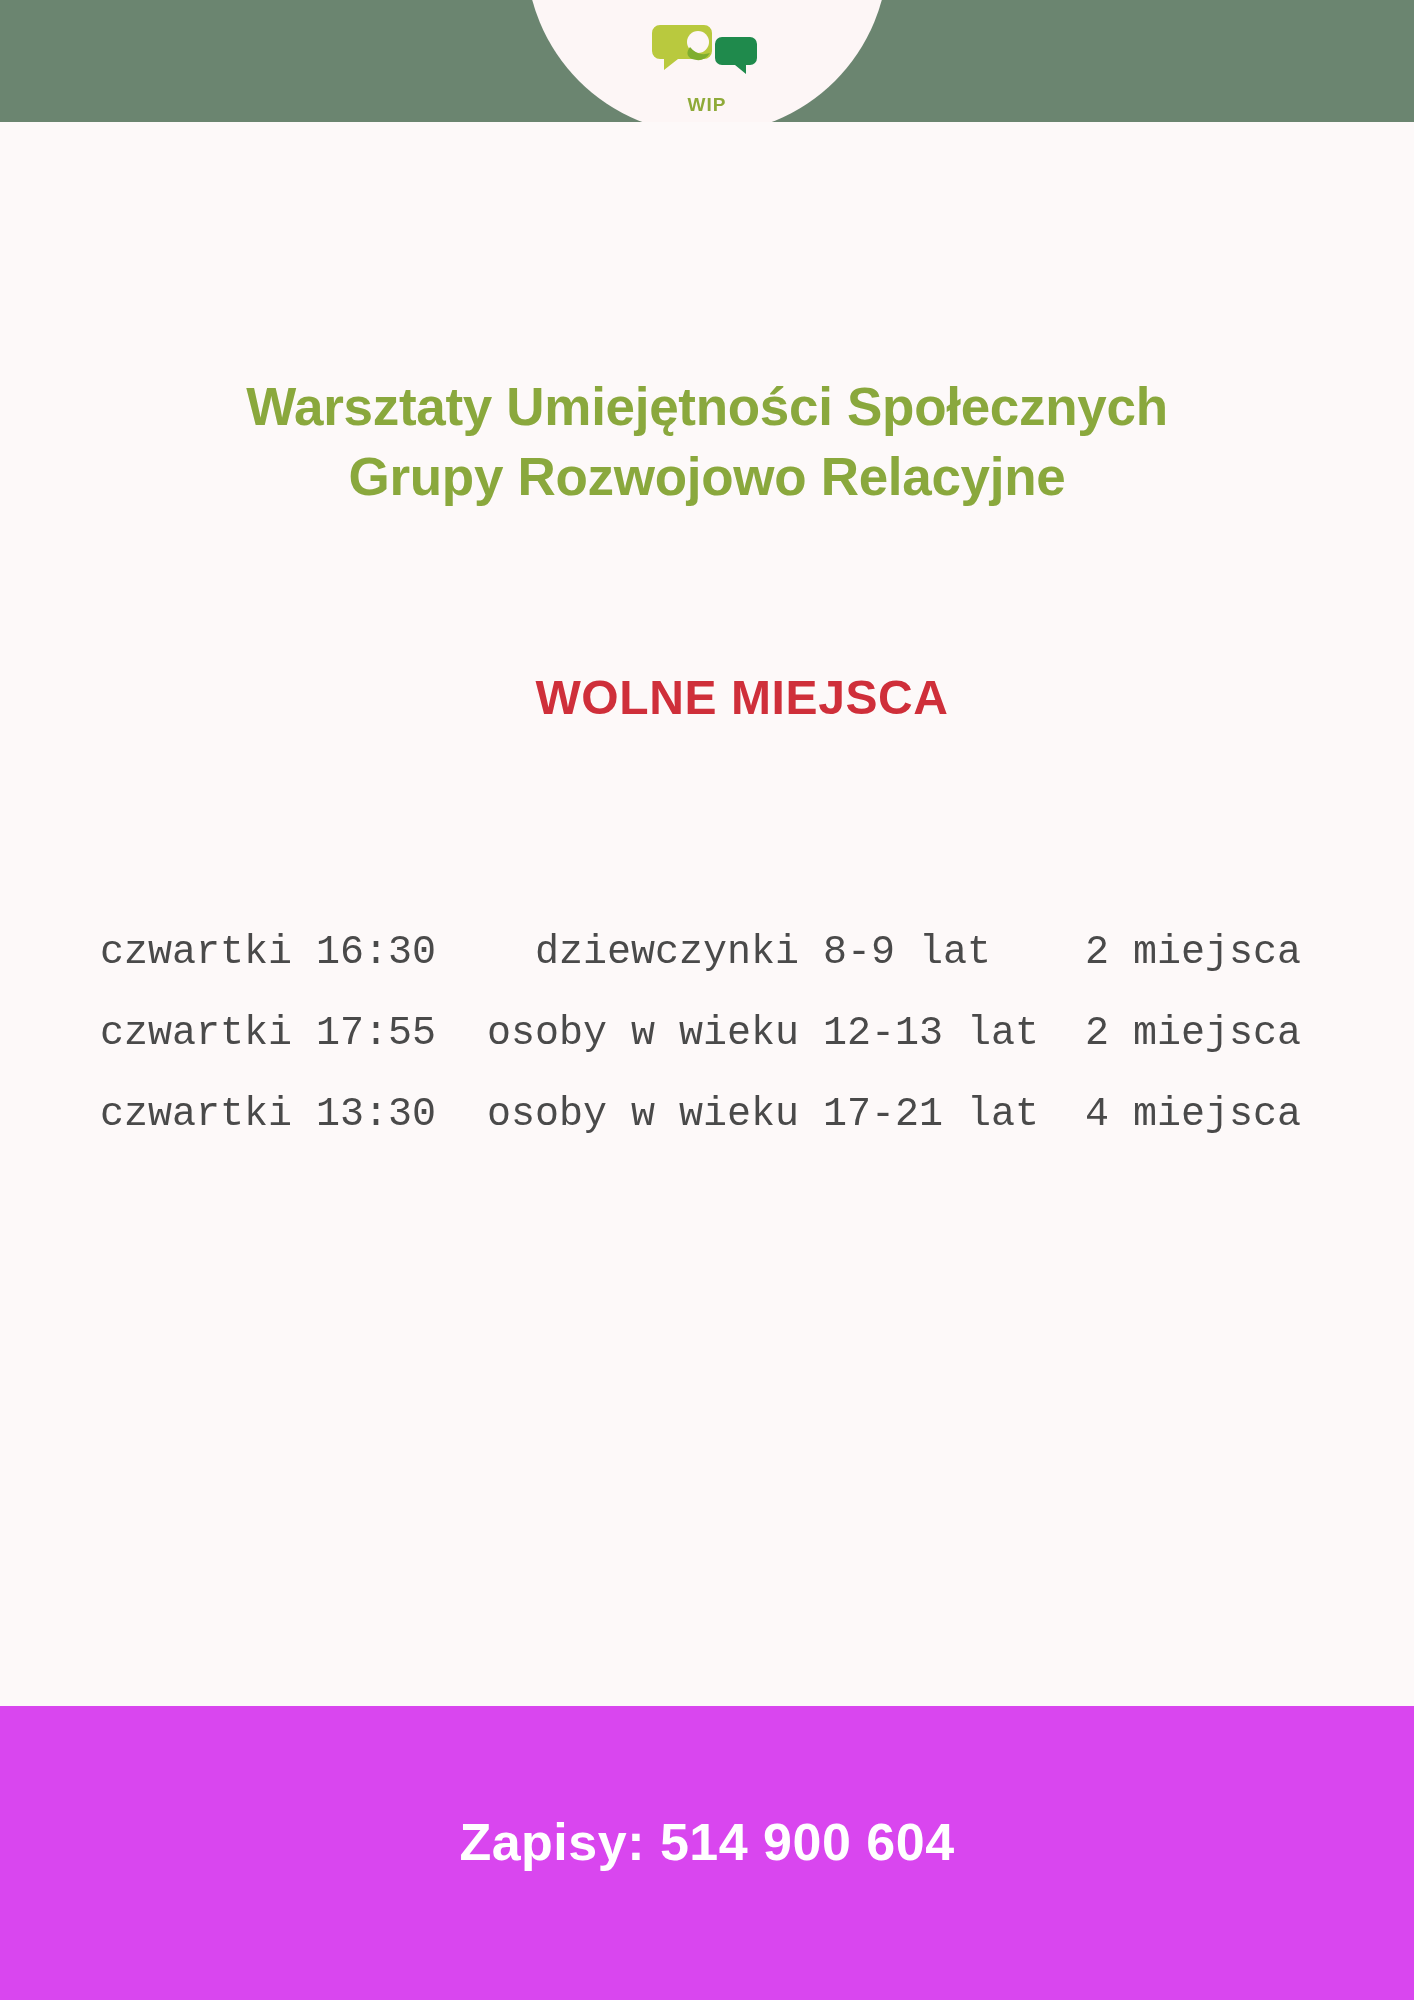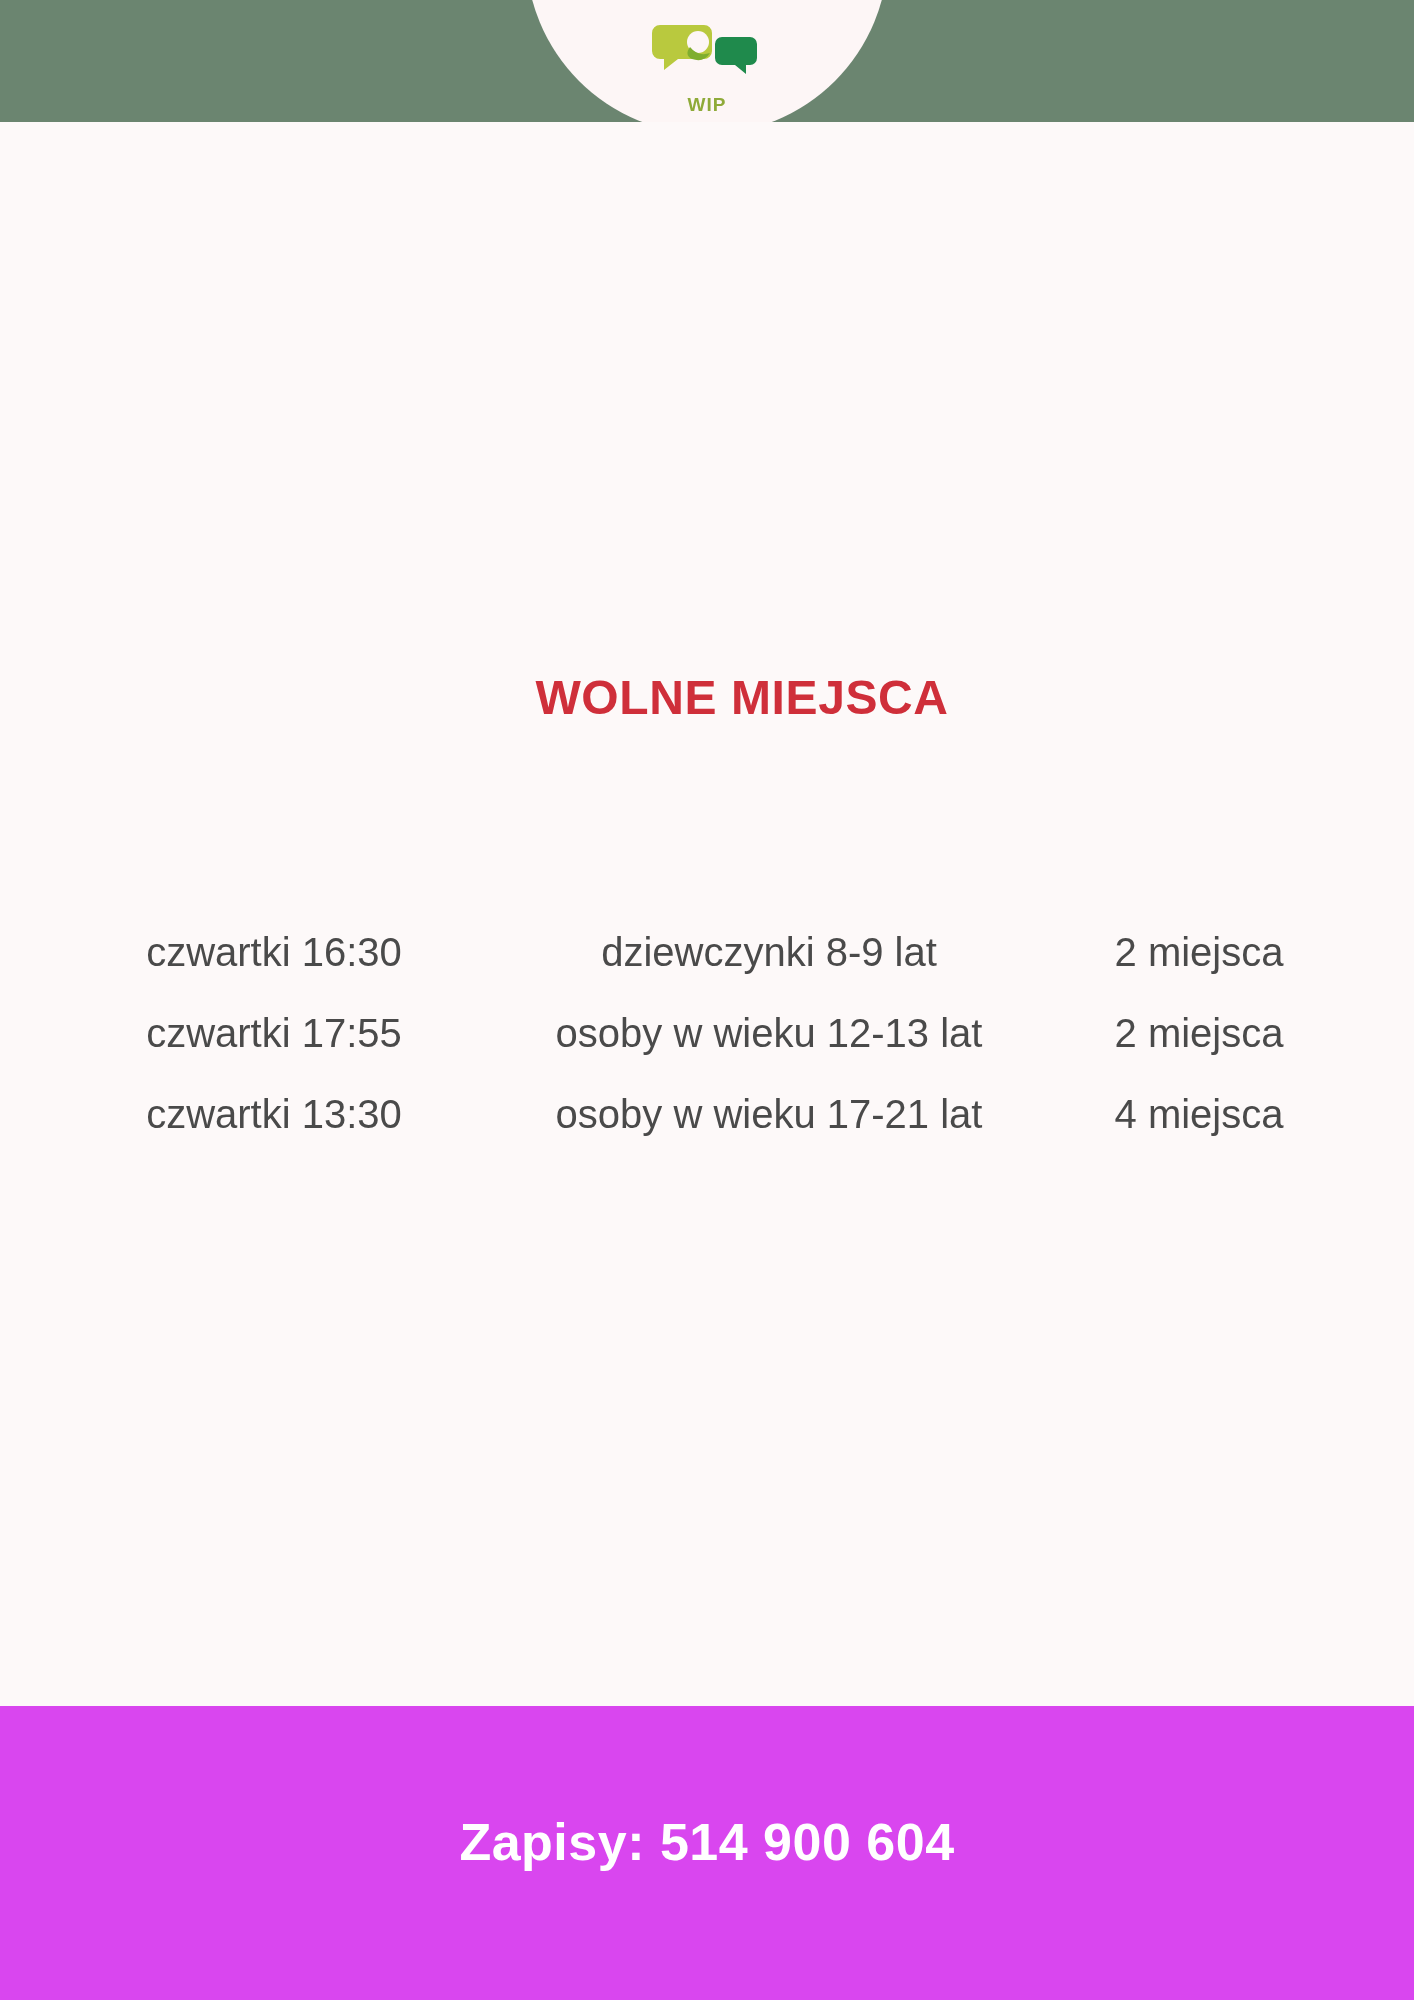--- a/index.html
+++ b/index.html
@@ -97,23 +97,24 @@
     font-size: 48px;
     font-weight: 700;
     letter-spacing: 0.6px;
     padding-left: 35px;
   }
 
   
   .schedule {
     position: absolute;
     top: 790px;
-    left: 84px;
+    left: 78px;
     width: 1240px;
     border-collapse: collapse;
+    font-family: Liberation Mono, monospace;
   }
   .schedule td {
     color: #4a4a4a;
     font-size: 40px;
     font-weight: 400;
     padding: 18px 0;
     white-space: nowrap;
   }
   .schedule td.col-time {
     width: 380px;
@@ -161,20 +162,24 @@
       <circle cx="46" cy="25" r="11" fill="#fdf6f6"></circle>
       <path d="M70 20 h28 a7 7 0 0 1 7 7 v14 a7 7 0 0 1 -7 7 h-4 v9 l-11 -9 h-13 a7 7 0 0 1 -7 -7 v-14 a7 7 0 0 1 7 -7 z" fill="#1f8a4c"></path>
       <path d="M38 30 q8 10 20 6 q-6 10 -18 6 q-8 -4 -2 -12 z" fill="#7fae2f"></path>
     </svg>
     <div class="logo-text">WIP</div>
   </div>
 </div>
 
 <div class="content">
 
+  <h1 class="title">
+    <span>Warsztaty Umiejętności Społecznych</span>
+    <span class="line2">Grupy Rozwojowo Relacyjne</span>
+  </h1>
 
   <div class="subtitle">WOLNE MIEJSCA</div>
 
   <table class="schedule">
     <tbody>
       <tr>
         <td class="col-time">czwartki 16:30</td>
         <td class="col-group">dziewczynki 8-9 lat</td>
         <td class="col-slots">2 miejsca</td>
       </tr>

